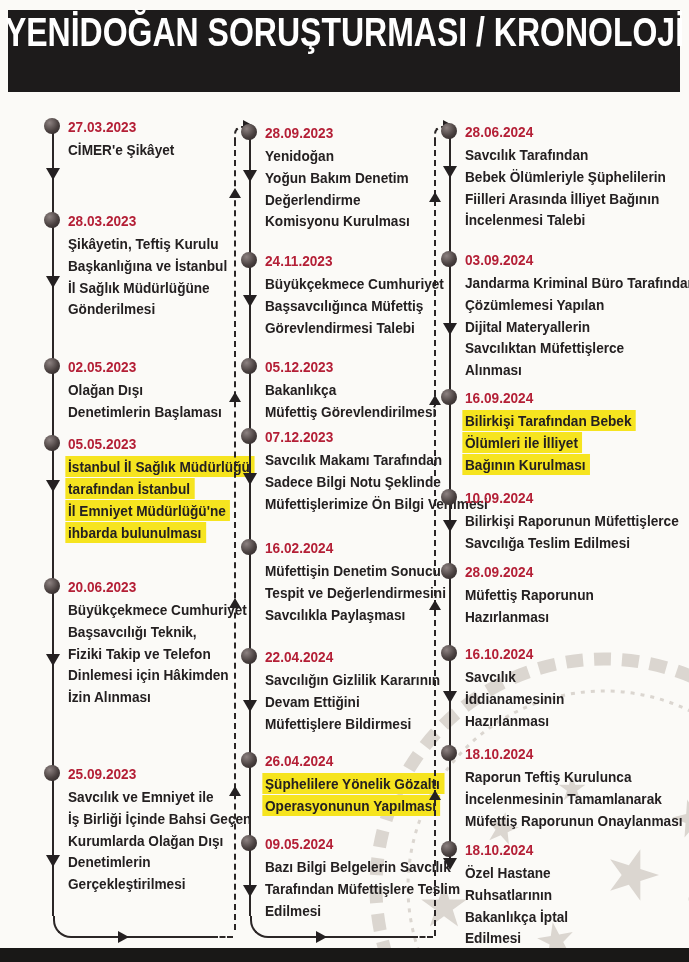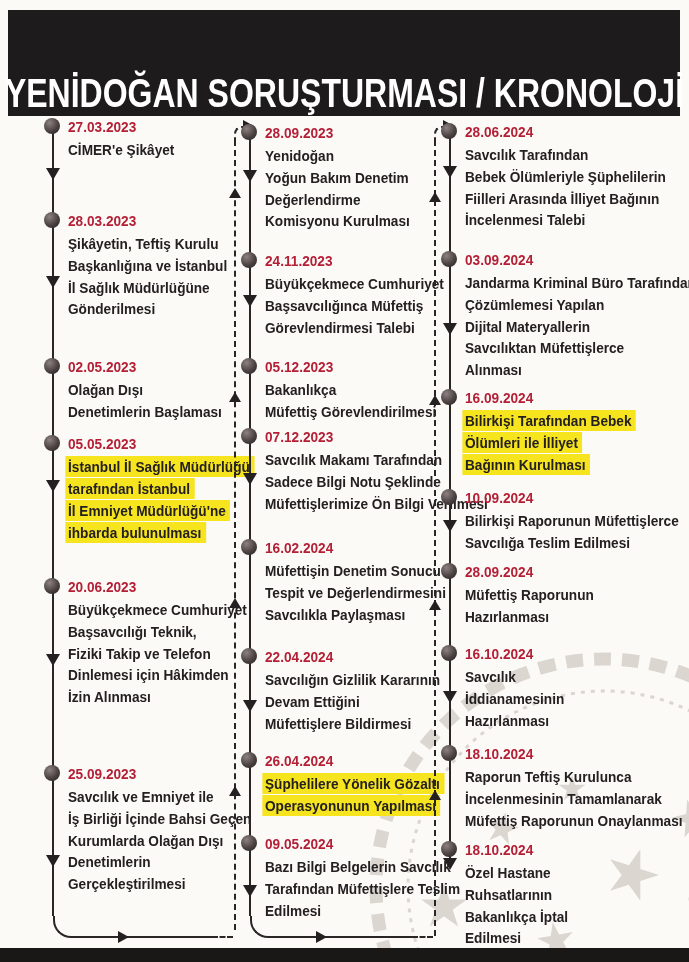--- a/index.html
+++ b/index.html
@@ -1,21 +1,21 @@
 <!DOCTYPE html>
 <html><head>
 <meta charset="utf-8">
 <style>
   html,body{margin:0;padding:0;}
   body{width:689px;height:962px;position:relative;overflow:hidden;
        background:#fbfaf7;font-family:"Liberation Sans","DejaVu Sans",sans-serif;}
   .page{position:absolute;inset:0;}
   
-  .header-bar{position:absolute;left:8px;top:10px;right:9px;height:106px;background:#1d1b1b;
-      display:flex;align-items:flex-end;justify-content:center;}
+  .header-bar{position:absolute;left:8px;top:10px;right:9px;height:82px;background:#1d1b1b;
+      display:flex;align-items:flex-start;justify-content:center;}
   .header-title{color:#fff;font-weight:700;font-size:40px;letter-spacing:0px;white-space:nowrap;
       transform:scaleX(.80);transform-origin:center;}
   
   .footer-bar{position:absolute;left:0;right:0;top:948px;height:14px;background:#191817;}
   
   .vline{position:absolute;width:0;border-left:2px solid #2b2626;}
   .vdash{position:absolute;width:0;border-left:2px dashed #2b2626;}
   .hline{position:absolute;height:0;border-top:2px solid #2b2626;}
   .hdash{position:absolute;height:0;border-top:2px dashed #2b2626;}
   .curve-bl{position:absolute;width:20px;height:20px;border-left:2px solid #2b2626;

